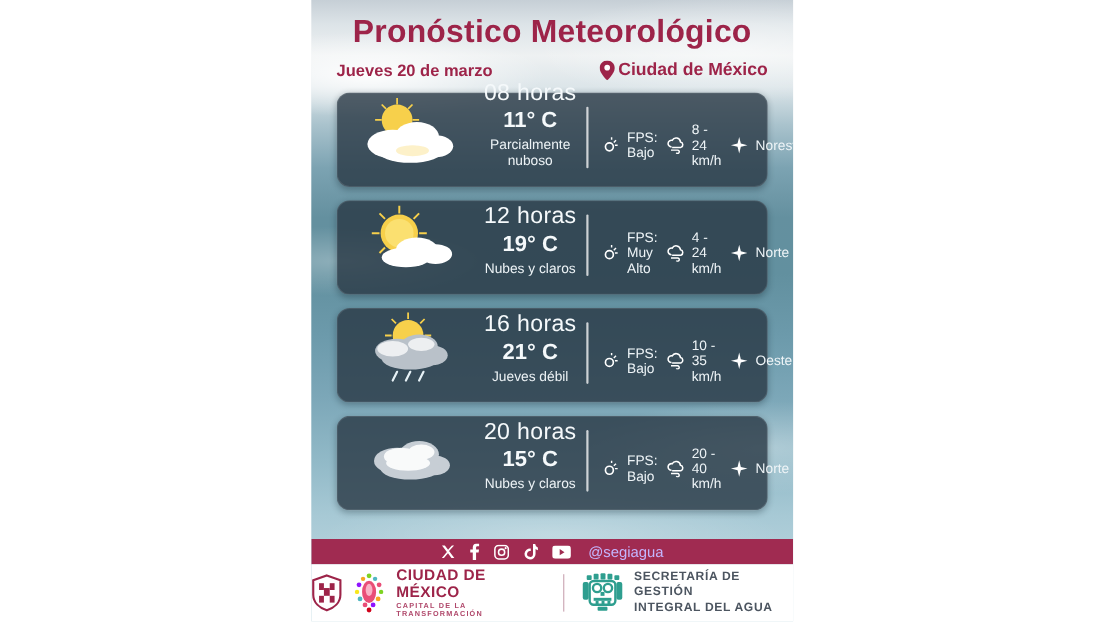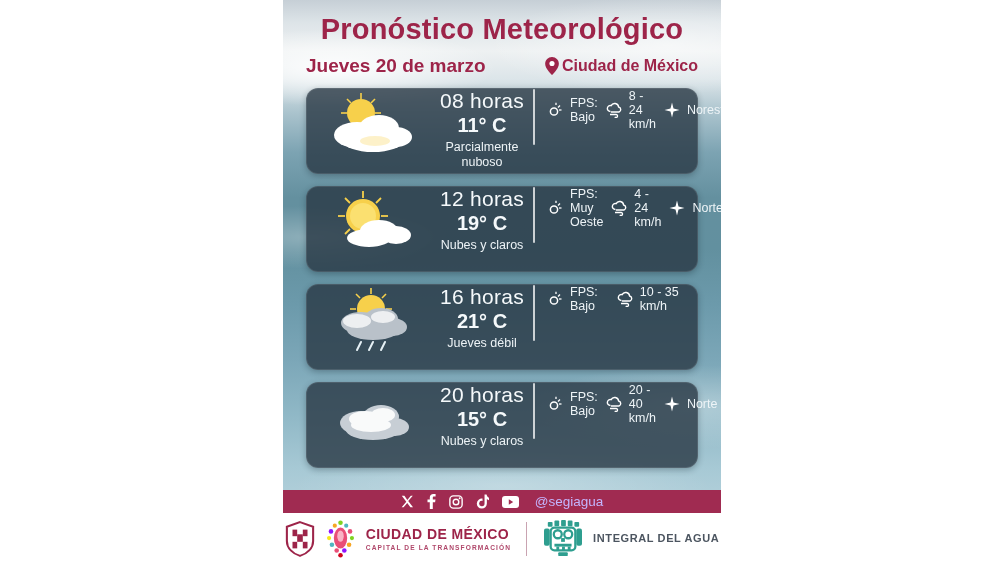--- a/index.html
+++ b/index.html
@@ -24,31 +24,31 @@
 
   .title {
     margin-top:13px; text-align:center;
     font-size:29px; font-weight:bold; letter-spacing:0.2px;
     color:var(--maroon);
   }
   .subrow {
     margin-top:9px; padding:0 23px;
     display:flex; justify-content:space-between; align-items:center;
   }
-  .date-label { font-size:19px; font-weight:bold; color:var(--maroon); }
+  .date-label { font-size:15px; font-weight:bold; color:var(--maroon); }
   .loc { display:flex; align-items:center; gap:3px; }
   .loc-label { font-size:16px; font-weight:bold; color:var(--maroon); }
 
   .cards { margin-top:11px; padding:0 23px; display:flex; flex-direction:column; gap:12px; }
   .card {
     height:86px; border-radius:12px;
     background:rgba(40,55,67,0.80);
     border:1px solid rgba(255,255,255,0.10);
     box-shadow:0 2px 6px rgba(10,25,35,0.30);
-    display:flex; align-items:flex-start; padding:0 8px;
+    display:flex; align-items:flex-end; padding:16px 8px;
   }
   .wicon { width:116px; display:flex; justify-content:center; align-items:center; }
   .center { flex:1; text-align:center; color:#f5f9fb; line-height:1.15; }
   .time-label { font-size:21px; font-weight:400; letter-spacing:0.3px; }
   .temp-value { font-size:20px; font-weight:bold; margin-top:1px; }
   .cond-label { font-size:12.5px; margin-top:3px; color:#edf3f6; }
   .vdiv { width:2px; height:56px; background:rgba(255,255,255,0.75); border-radius:1px; margin-right:12px; }
   .metrics { width:142px; display:flex; flex-direction:row; gap:8px; }
   .metric { display:flex; align-items:center; gap:7px; color:#eef4f7; font-size:12.5px; }
   .metric svg { flex:0 0 auto; }
@@ -182,21 +182,21 @@
         <div class="metrics">
           <div class="metric">
             <svg width="16" height="16" viewBox="0 0 16 16">
               <circle cx="7" cy="9.5" r="3.6" fill="none" stroke="#ffffff" stroke-width="1.5"></circle>
               <g stroke="#ffffff" stroke-width="1.3">
                   <line x1="11" y1="5.5" x2="13" y2="3.5"></line>
                   <line x1="12" y1="8" x2="14.5" y2="8"></line>
                   <line x1="9" y1="3" x2="9" y2="0.8"></line>
                 </g>
             </svg>
-            <span>FPS: Muy Oeste</span>
+            <span>FPS: Muy Alto</span>
           </div>
           <div class="metric">
             <svg width="16" height="16" viewBox="0 0 16 16">
               <path d="M4.5 9.5a3 3 0 1 1 .6-5.9A4 4 0 0 1 12.6 5a2.6 2.6 0 0 1 .4 5H5" fill="none" stroke="#ffffff" stroke-width="1.4"></path>
               <path d="M4 12.5h6a1.5 1.5 0 1 1-1.2 2.4" fill="none" stroke="#ffffff" stroke-width="1.3"></path>
             </svg>
             <span>4 - 24 km/h</span>
           </div>
           <div class="metric">
             <svg width="16" height="16" viewBox="0 0 16 16">
@@ -252,20 +252,26 @@
                 </g>
             </svg>
             <span>FPS: Bajo</span>
           </div>
           <div class="metric">
             <svg width="16" height="16" viewBox="0 0 16 16">
               <path d="M4.5 9.5a3 3 0 1 1 .6-5.9A4 4 0 0 1 12.6 5a2.6 2.6 0 0 1 .4 5H5" fill="none" stroke="#ffffff" stroke-width="1.4"></path>
               <path d="M4 12.5h6a1.5 1.5 0 1 1-1.2 2.4" fill="none" stroke="#ffffff" stroke-width="1.3"></path>
             </svg>
             <span>10 - 35 km/h</span>
+          </div>
+          <div class="metric">
+            <svg width="16" height="16" viewBox="0 0 16 16">
+              <path d="M8 0.5 L9.5 6.5 L15.5 8 L9.5 9.5 L8 15.5 L6.5 9.5 L0.5 8 L6.5 6.5 Z" fill="#ffffff"></path>
+            </svg>
+            <span>Oeste</span>
           </div>
         </div>
       </div>
 
       <div class="card">
         <div class="wicon">
           <svg width="104" height="68" viewBox="0 0 104 68">
             <g fill="#c7ced5">
               <ellipse cx="40" cy="40" rx="21" ry="12"></ellipse>
               <ellipse cx="60" cy="34" rx="18" ry="12"></ellipse>
@@ -393,18 +399,19 @@
           <circle cx="27.5" cy="15" r="4.2" fill="none" stroke="#2e9e8f" stroke-width="2.4"></circle>
           <rect x="20" y="19" width="4" height="4"></rect>
           <rect x="13" y="25" width="18" height="3"></rect>
           <rect x="15" y="28" width="3" height="4"></rect>
             <rect x="21" y="28" width="3" height="4"></rect>
             <rect x="27" y="28" width="3" height="4"></rect>
           <rect x="17" y="34" width="10" height="4" rx="1"></rect>
         </g>
       </svg>
       <div class="sectext">
+        <span class="sec-line">SECRETARÍA DE GESTIÓN</span>
         <span class="sec-line">INTEGRAL DEL AGUA</span>
       </div>
     </div>
 
   </div>
 </div>
 
 </body></html>

